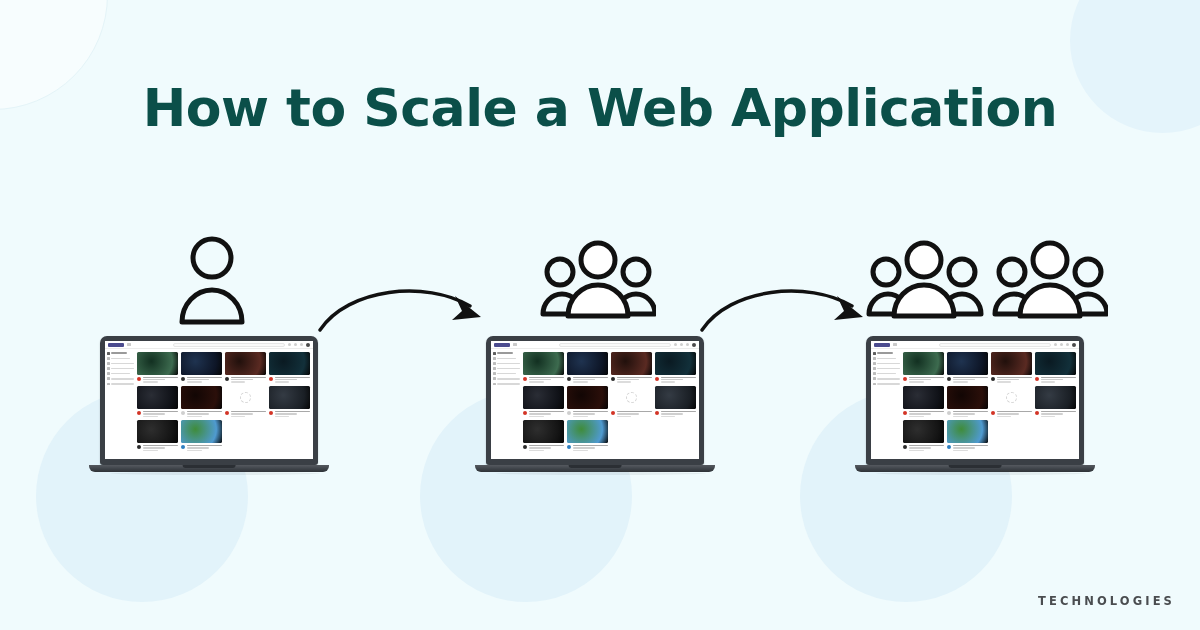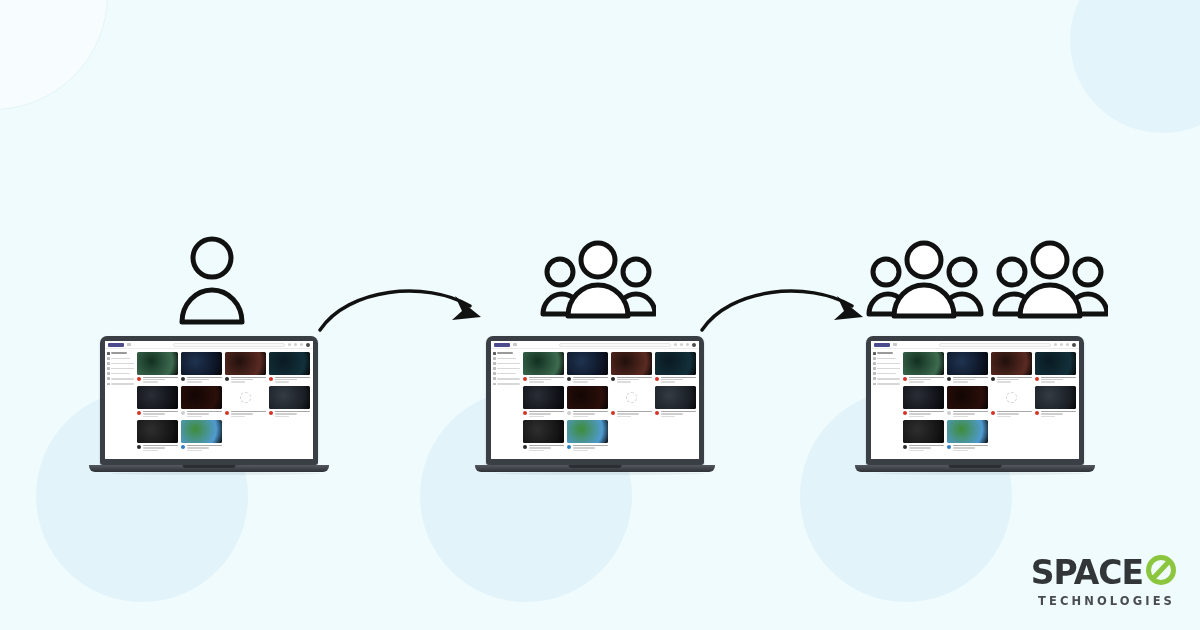--- a/index.html
+++ b/index.html
@@ -148,20 +148,21 @@
 <body>
 
 <div id="stage">
 
   <div class="blob blob-tl"></div>
   <div class="blob blob-tr"></div>
   <div class="blob blob-laptop blob-l1"></div>
   <div class="blob blob-laptop blob-l2"></div>
   <div class="blob blob-laptop blob-l3"></div>
 
+  <div class="title">How to Scale a Web Application</div>
 
   <div class="people-row">
 
     <div class="people-group pg1">
       <svg width="72" height="92" viewBox="0 0 72 92">
         <circle cx="36" cy="24" r="19" fill="none" stroke="#111" stroke-width="5"></circle>
         <path d="M6 88 A30 32 0 0 1 66 88 Z" fill="none" stroke="#111" stroke-width="5" stroke-linejoin="round"></path>
       </svg>
     </div>
 
@@ -700,25 +701,16 @@
               </div>
             </div>
           </div>
         </div>
     </div>
     <div class="laptop-base" style="width:240px;margin-left:-11px;"></div>
     <div class="laptop-foot" style="width:210px;"></div>
   </div>
 
   <div class="brand">
-    <div class="brand-main">
-      <span>SPACE</span>
-      <span>
-        <svg width="30" height="30" viewBox="0 0 30 30">
-          <circle cx="15" cy="15" r="12.5" fill="none" stroke="#8cc63f" stroke-width="5"></circle>
-          <line x1="22.5" y1="7" x2="7.5" y2="23" stroke="#8cc63f" stroke-width="5" stroke-linecap="round"></line>
-        </svg>
-      </span>
-    </div>
     <div class="brand-sub">TECHNOLOGIES</div>
   </div>
 
 </div>
 
 </body></html>

